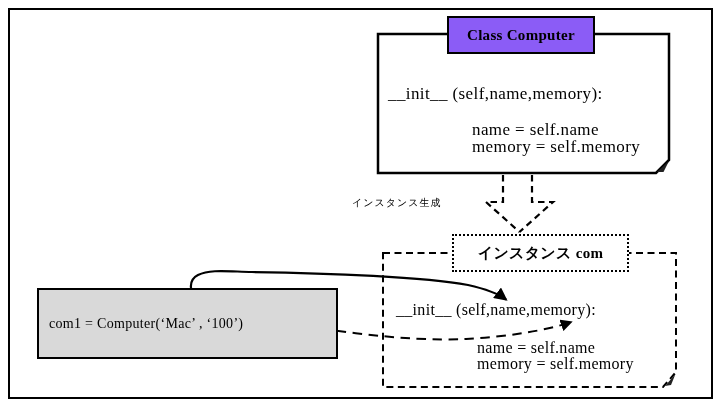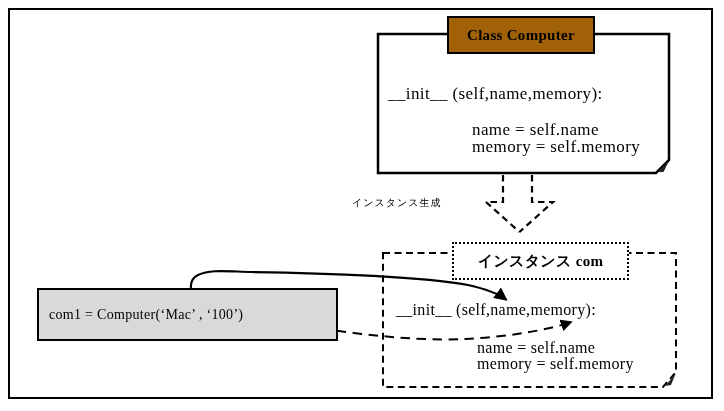--- a/index.html
+++ b/index.html
@@ -13,39 +13,39 @@
     left:8px;top:8px;width:705px;height:391px;
     border:2px solid #000;box-sizing:border-box;
   }
   #connector-layer{left:0;top:0;width:724px;height:411px;}
   .titlebox{
     box-sizing:border-box;display:flex;align-items:center;justify-content:center;
     font-weight:bold;font-size:15px;letter-spacing:.3px;
   }
   .class-title{
     left:447px;top:16px;width:148px;height:38px;
-    background:#a16207;border:2px solid #000;
+    background:#8b5cf6;border:2px solid #000;
   }
   .instance-title{
-    left:452px;top:242px;width:177px;height:38px;
+    left:452px;top:234px;width:177px;height:38px;
     background:#ffffff;border:2px dotted #000;
   }
   .codeline{font-size:17px;letter-spacing:.4px;white-space:pre;}
   .codeline.inst{font-size:16px;letter-spacing:.3px;}
   .cls-init{left:388px;top:84px;}
   .cls-l1{left:472px;top:120px;}
   .cls-l2{left:472px;top:137px;}
   .inst-init{left:396px;top:301px;}
   .inst-l1{left:477px;top:339px;}
   .inst-l2{left:477px;top:355px;}
   .gen-label{
     left:352px;top:196px;font-size:10px;letter-spacing:1px;white-space:pre;
   }
   .codebox{
-    left:37px;top:288px;width:301px;height:53px;
+    left:37px;top:288px;width:301px;height:71px;
     background:#d9d9d9;border:2px solid #000;box-sizing:border-box;
     display:flex;align-items:center;padding-left:10px;
     font-size:14px;letter-spacing:.3px;white-space:pre;
   }
 </style>
 </head>
 <body>
 
 <div class="abs frame"></div>
 

